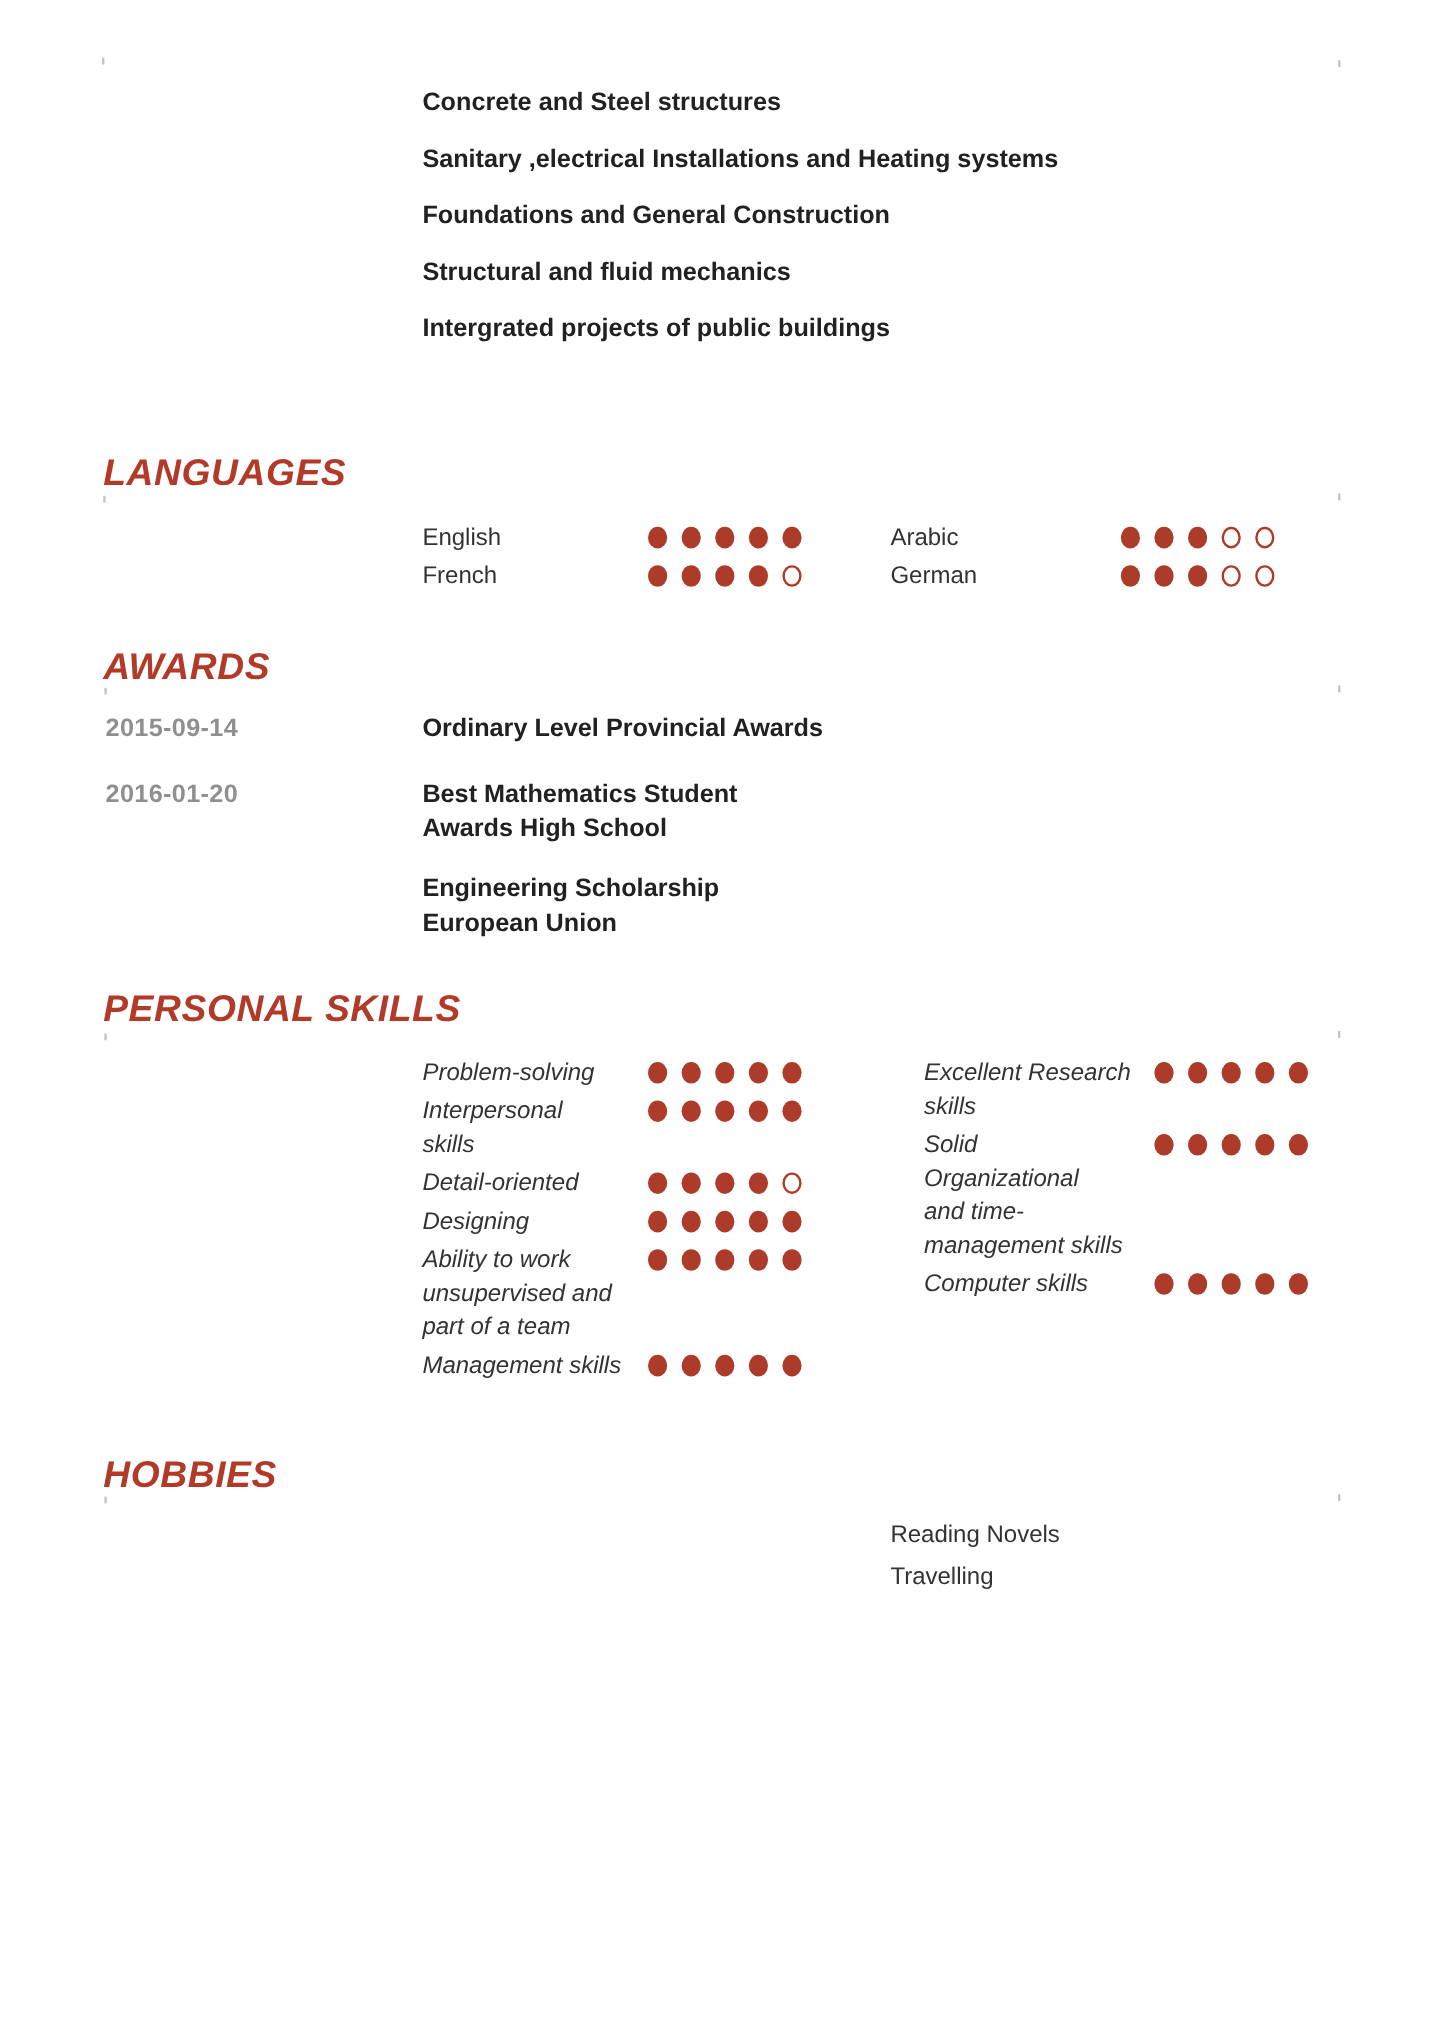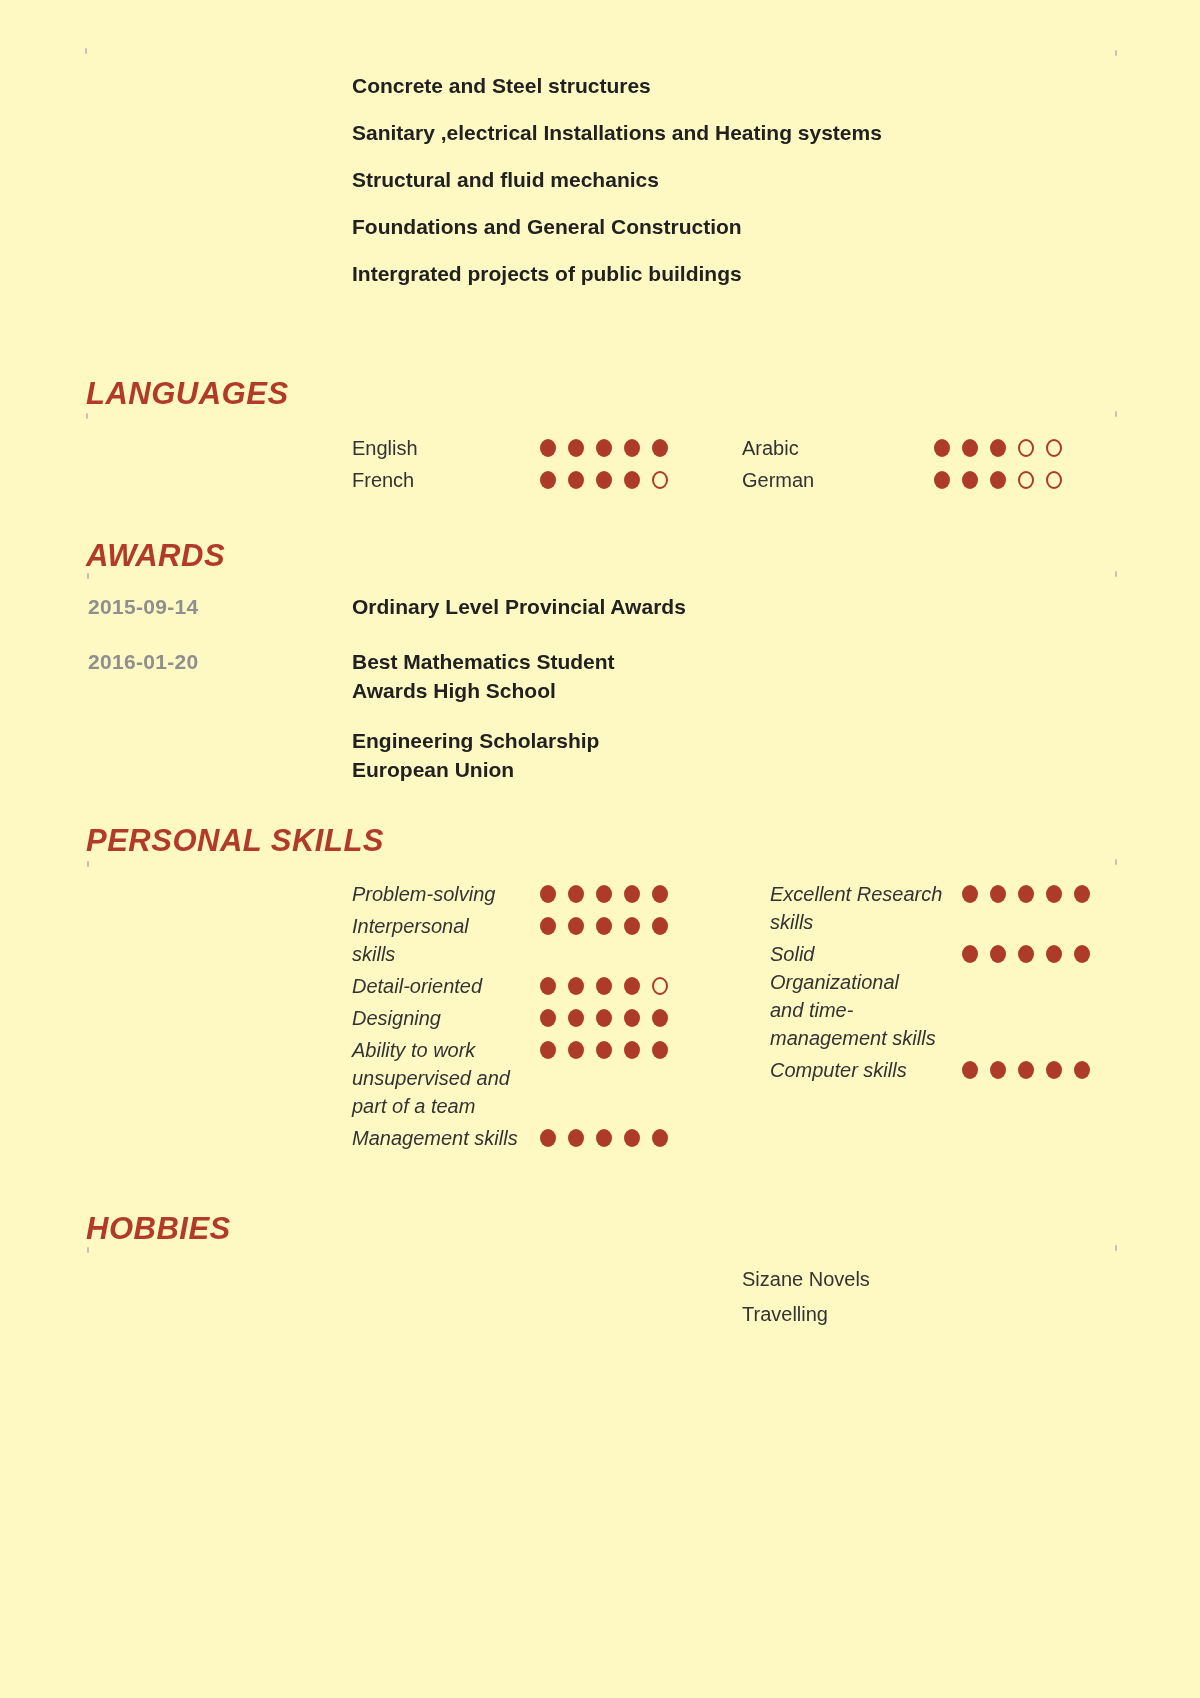--- a/index.html
+++ b/index.html
@@ -1,19 +1,19 @@
 <!DOCTYPE html>
 <html><head>
 <meta charset="utf-8">
 <style>
   html,body{margin:0;padding:0;background:#e8e8e8;}
   .page{
     position:relative;
     width:1200px;height:1698px;
-    background:#fef9c3;
+    background:#ffffff;
     overflow:hidden;
     font-family:"Liberation Sans",sans-serif;
     margin:0 auto;
   }
   
   .courses{position:absolute;left:352px;top:62px;}
   .course{
     font-weight:bold;font-size:21px;color:#212121;
     line-height:47px;white-space:nowrap;
   }
@@ -73,22 +73,22 @@
   }
 </style>
 </head>
 <body>
 
 <div class="page">
 
   <div class="courses" id="courses-list">
       <div class="course">Concrete and Steel structures</div>
       <div class="course">Sanitary ,electrical Installations and Heating systems</div>
+      <div class="course">Foundations and General Construction</div>
       <div class="course">Structural and fluid mechanics</div>
-      <div class="course">Foundations and General Construction</div>
       <div class="course">Intergrated projects of public buildings</div>
     </div>
 
   <div class="section-title" id="title-languages">LANGUAGES</div>
   <div id="languages-rows">
       <div class="lang-row" style="top: 432px;">
         <span class="lang-name first">English</span>
         <div class="dots first">
           <span class="dot filled"></span>
           <span class="dot filled"></span>
@@ -246,21 +246,21 @@
           <span class="dot filled"></span>
           <span class="dot filled"></span>
           <span class="dot filled"></span>
           <span class="dot filled"></span>
         </div>
       </div>
     </div>
 
   <div class="section-title" id="title-hobbies">HOBBIES</div>
   <div class="hobbies-col right" id="hobbies-right">
-      <div class="hobby">Sizane Novels</div>
+      <div class="hobby">Reading Novels</div>
       <div class="hobby">Travelling</div>
     </div>
 
   <span class="tick" style="left:85px;top:48px"></span>
   <span class="tick" style="left:1115px;top:50px"></span>
   <span class="tick" style="left:86px;top:413px"></span>
   <span class="tick" style="left:1115px;top:411px"></span>
   <span class="tick" style="left:87px;top:573px"></span>
   <span class="tick" style="left:1115px;top:571px"></span>
   <span class="tick" style="left:87px;top:861px"></span>

